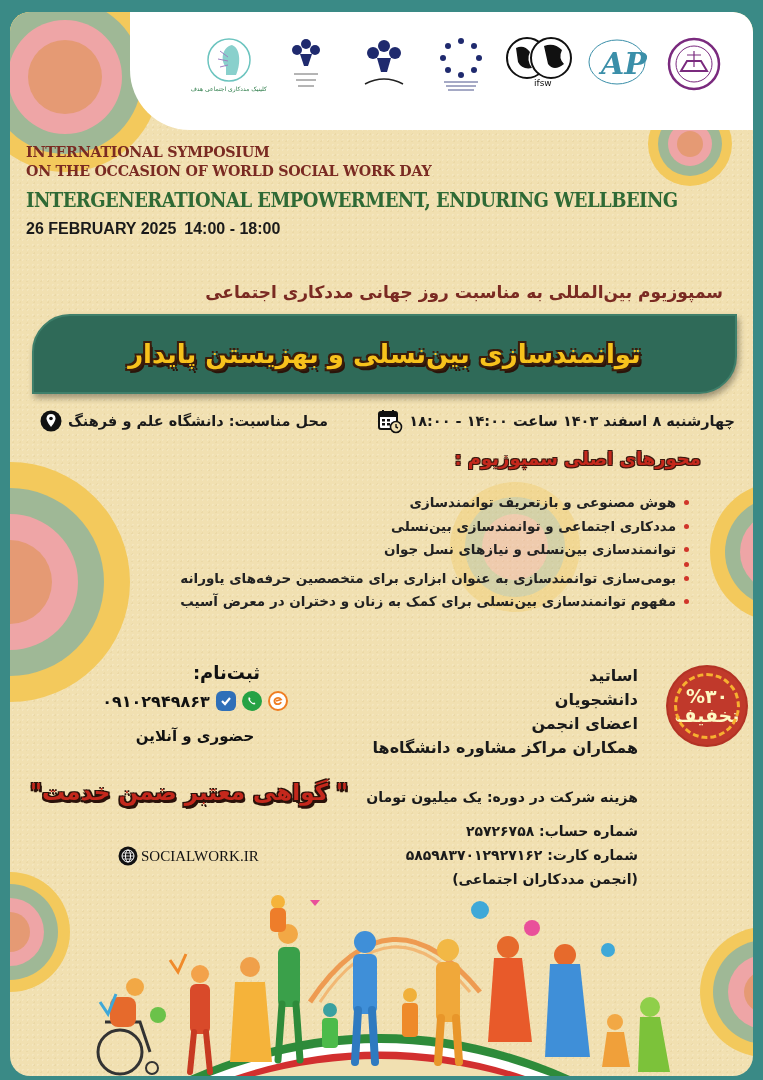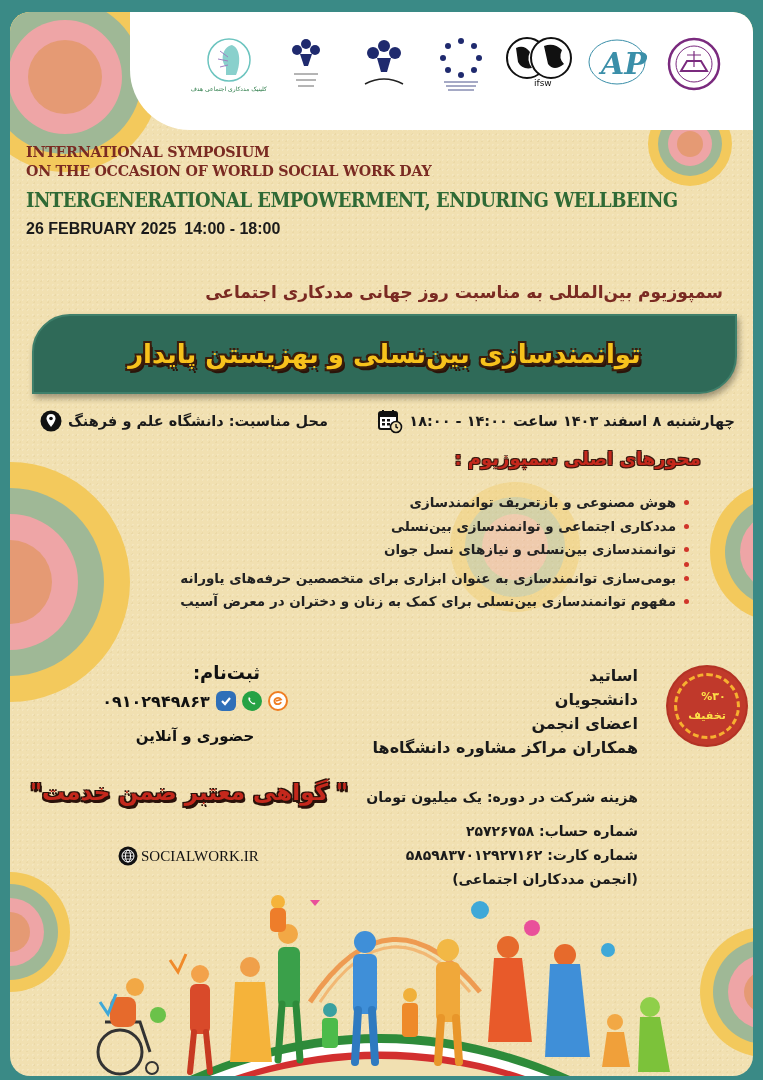--- a/index.html
+++ b/index.html
@@ -99,21 +99,21 @@
     .discount {
       position: absolute; left: 658px; top: 655px; width: 78px; height: 78px; z-index: 4;
       border-radius: 50%; background: #c0392b;
       box-shadow: 0 0 0 2px #b33325;
       display: flex; align-items: center; justify-content: center;
     }
     .discount::after {
       content: ""; position: absolute; inset: 6px; border-radius: 50%;
       border: 3px dashed #f7b030;
     }
-    .discount-text { color: #fde047; font-weight: bold; font-size: 11px; text-align: right; line-height: 19px; direction: rtl; }
+    .discount-text { color: #fef9c3; font-weight: bold; font-size: 19px; text-align: center; line-height: 19px; direction: rtl; }
 
     .audience {
       position: absolute; right: 115px; top: 652px; z-index: 4; direction: rtl;
       font-size: 16px; font-weight: bold; color: #1a1a1a; line-height: 24px;
     }
 
     .register { position: absolute; left: 80px; width: 210px; top: 650px; z-index: 4; text-align: center; }
     .register-title { direction: rtl; font-weight: bold; font-size: 18px; color: #111; text-align: right; padding-right: 40px; }
     .register-phone {
       display: flex; align-items: center; justify-content: center; gap: 6px; margin-top: 8px;

